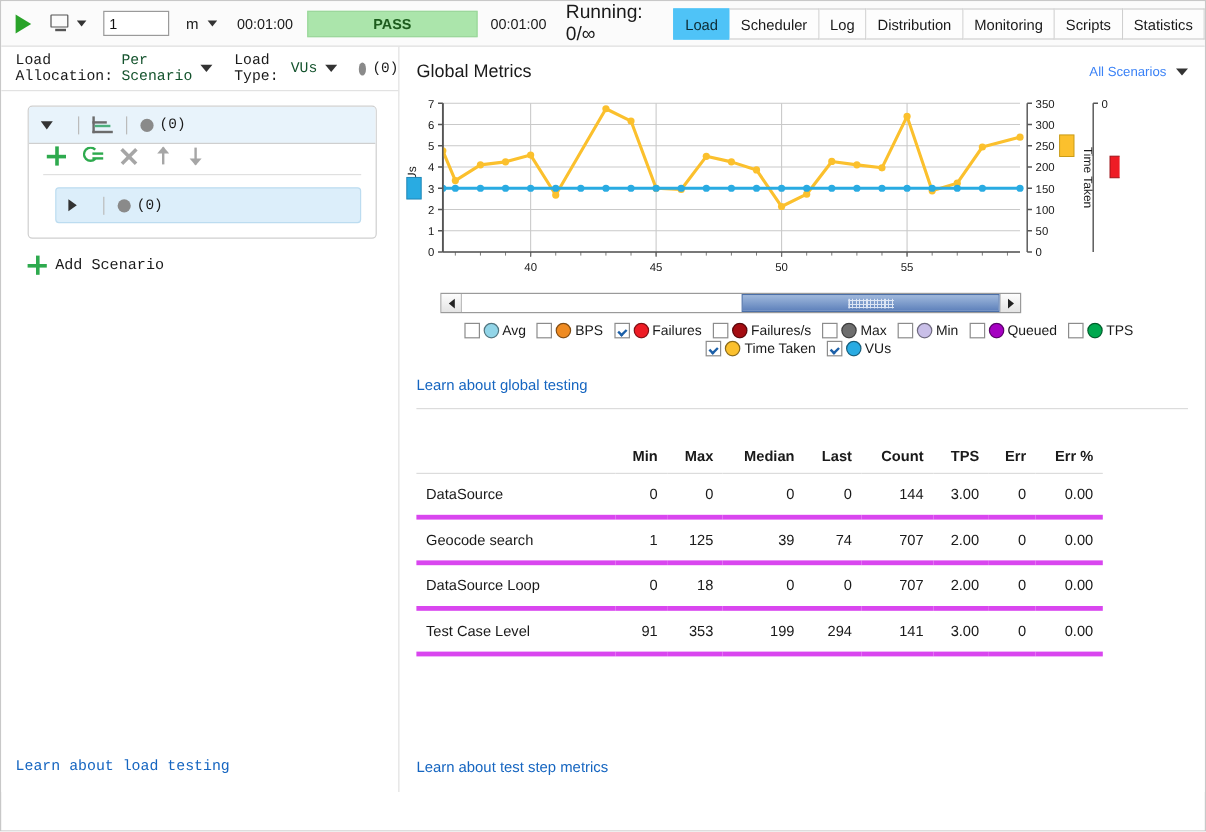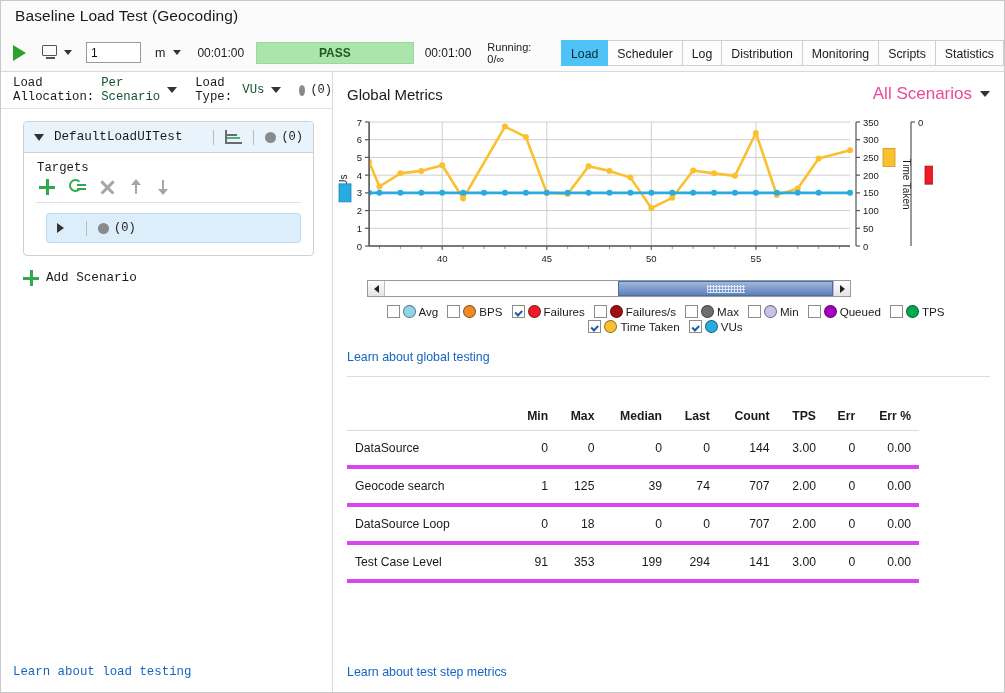--- a/index.html
+++ b/index.html
@@ -83,21 +83,21 @@
   .tb-pass {
     margin-left: 12px;
     width: 195px; height: 22px;
     background: #abe5ab;
     border: 1px solid #9cd79c;
     display:flex; align-items:center; justify-content:center;
     font-size: 12px; color:#1d5c1d; font-weight: bold;
     box-sizing: border-box;
   }
   .tb-elapsed2 { margin-left: 11px; font-size: 12px; }
-  .tb-running  { margin-left: 16px; font-size: 11px; }
+  .tb-running  { margin-left: 16px; font-size: 16px; }
 
   .tabs { display:flex; margin-left: 22px; height: 26px; }
   .tab {
     padding: 0 9px; height: 26px; line-height: 26px;
     font-size: 12.3px; color: #1a1a1a;
     border: 1px solid #cfcfcf; border-left: none;
     background: #fdfdfd; cursor: pointer;
     box-sizing: border-box; white-space: nowrap;
   }
   .tab:first-child { border-left: 1px solid #cfcfcf; }
@@ -209,21 +209,21 @@
     color:#1565c0; font-size:12.4px; cursor:pointer;
   }
   .right-pane .learn-link { left: 14px; }
 
   
   .gm-head {
     display:flex; align-items:center;
     padding: 12px 14px 0 14px;
   }
   .gm-title { font-size:15px; color:#1a1a1a; flex:1; }
-  .gm-scope { font-size:17px; color:#ec4899; margin-right:8px; cursor:pointer;}
+  .gm-scope { font-size:11px; color:#3b82f6; margin-right:8px; cursor:pointer;}
 
   .chart-wrap { position: relative; margin: 12px 0 0 0; height: 158px; }
   .chart-svg { display:block; }
 
   
   .chart-scroll {
     position: relative;
     margin: 6px 0 0 34px;
     width: 484px; height: 17px;
     border: 1px solid #9a9a9a;
@@ -304,23 +304,20 @@
     text-align: right; padding: 10px 8px; color:#1a1a1a;
     border-bottom: 4px solid #d946ef;
   }
   table.metrics td.name-col { text-align:left; }
 </style>
 </head>
 <body>
 
 <div id="app">
 
-  <div class="titlebar">
-    <span class="title-text">Baseline Load Test (Geocoding)</span>
-  </div>
 
   <div class="toolbar">
     <div class="tb-run"></div>
 
     <div class="tb-monitor">
       <span class="monitor-glyph">
           <i></i>
           <b></b>
         </span>
       <span class="caret-sm" style="margin-left:5px"></span>
@@ -360,34 +357,32 @@
         <span class="alloc-label" style="margin-left:18px">Load Type:</span>
         <span class="alloc-value">VUs</span>
         <span class="caret alloc-caret"></span>
         <span class="dot-grey" style="margin-left:18px"></span>
         <span class="paren">(0)</span>
       </div>
 
       <div class="scenario-card">
         <div class="scenario-head">
           <span class="tri-down"></span>
-          <span class="scenario-name">DefaultLoadUITest</span>
           <span class="vsep"></span>
           <span class="limit-icon">
             <span class="v"></span>
               <span class="h1"></span>
               <span class="h2"></span>
               <span class="g"></span>
           </span>
           <span class="vsep"></span>
           <span class="dot-grey"></span>
           <span class="paren">(0)</span>
         </div>
 
-        <div class="targets-label">Targets</div>
 
         <div class="target-tools">
           <span class="ti ti-plus">
               <i></i>
               <b></b>
             </span>
           <span class="ti ti-clone">
               <span class="c"></span>
               <span class="l1"></span>
               <span class="l2"></span>

